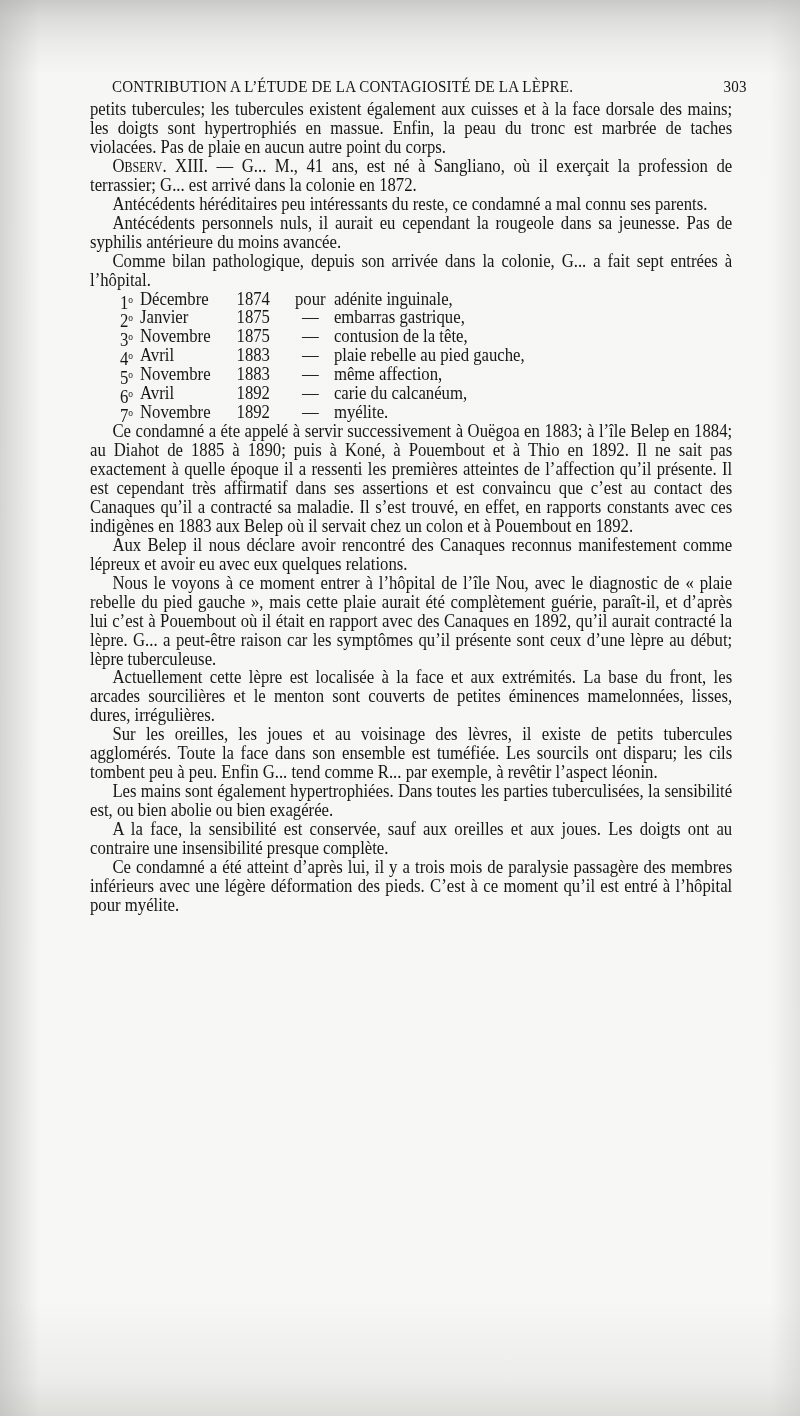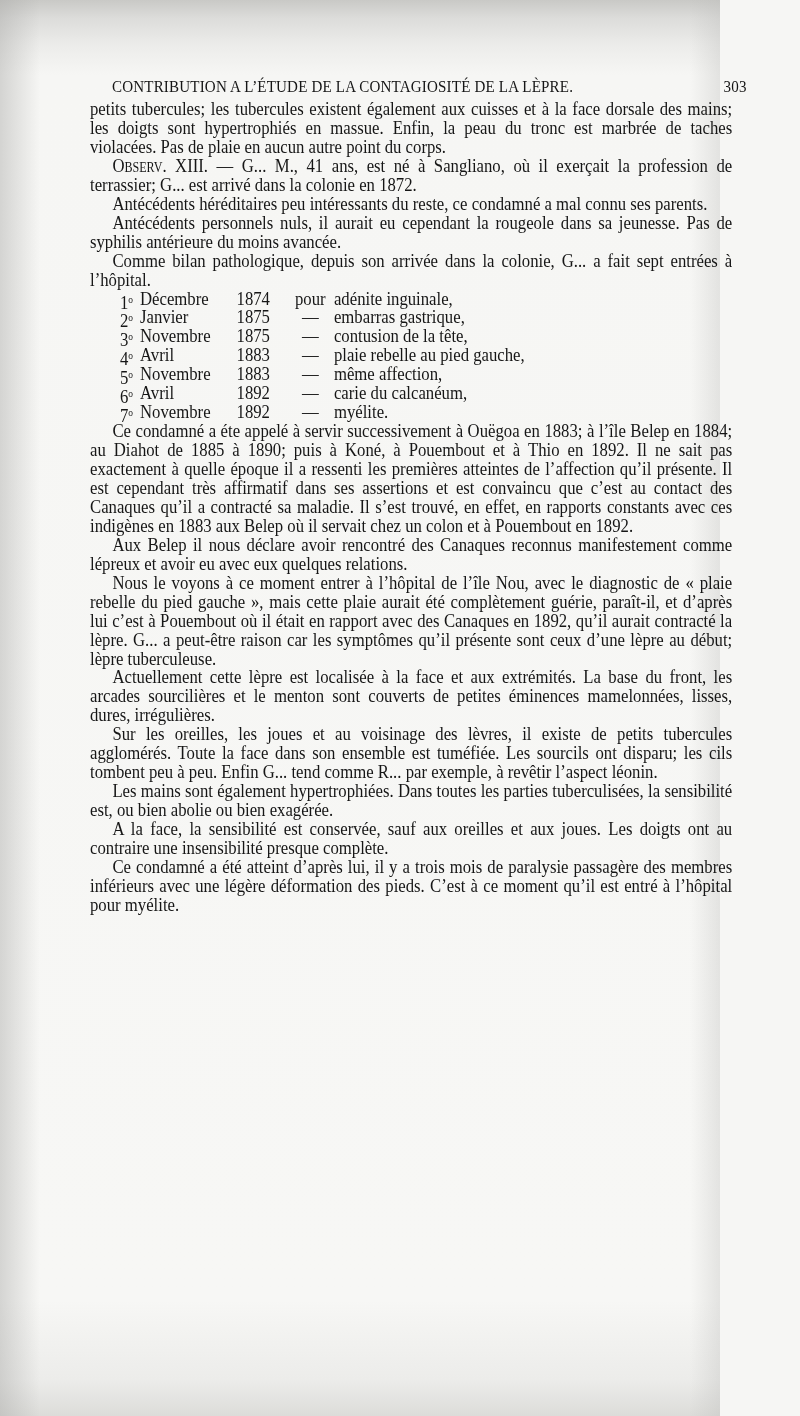--- a/index.html
+++ b/index.html
@@ -11,21 +11,21 @@
       height: 1416px;
       overflow: hidden;
       position: relative;
       background: #f6f6f4;
       font-family: "Liberation Serif", "DejaVu Serif", serif;
       color: #161616;
     }
     .page {
       position: absolute;
       left: 0; top: 0;
-      width: 720px; height: 1416px;
+      width: 800px; height: 1416px;
       background:
         linear-gradient(to bottom, #c9c9c6 0px, #dcdcda 18px, #ececea 45px, #f6f6f4 75px, #f7f7f5 1300px, #ececea 1380px, #dcdcd9 1416px);
     }
     .edge-left {
       position: absolute; left: 0; top: 0; width: 40px; height: 1416px;
       background: linear-gradient(to right, rgba(170,170,168,0.45), rgba(220,220,218,0.0));
     }
     .edge-right {
       position: absolute; right: 0; top: 0; width: 30px; height: 1416px;
       background: linear-gradient(to left, rgba(190,190,188,0.35), rgba(230,230,228,0.0));

